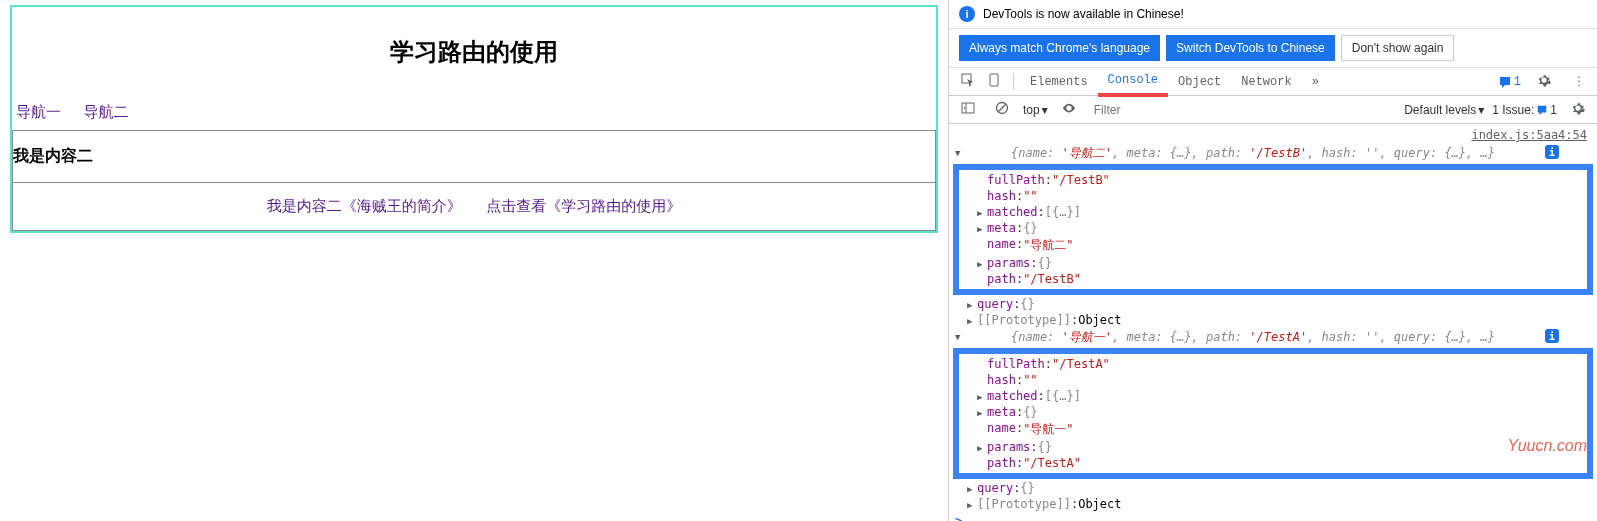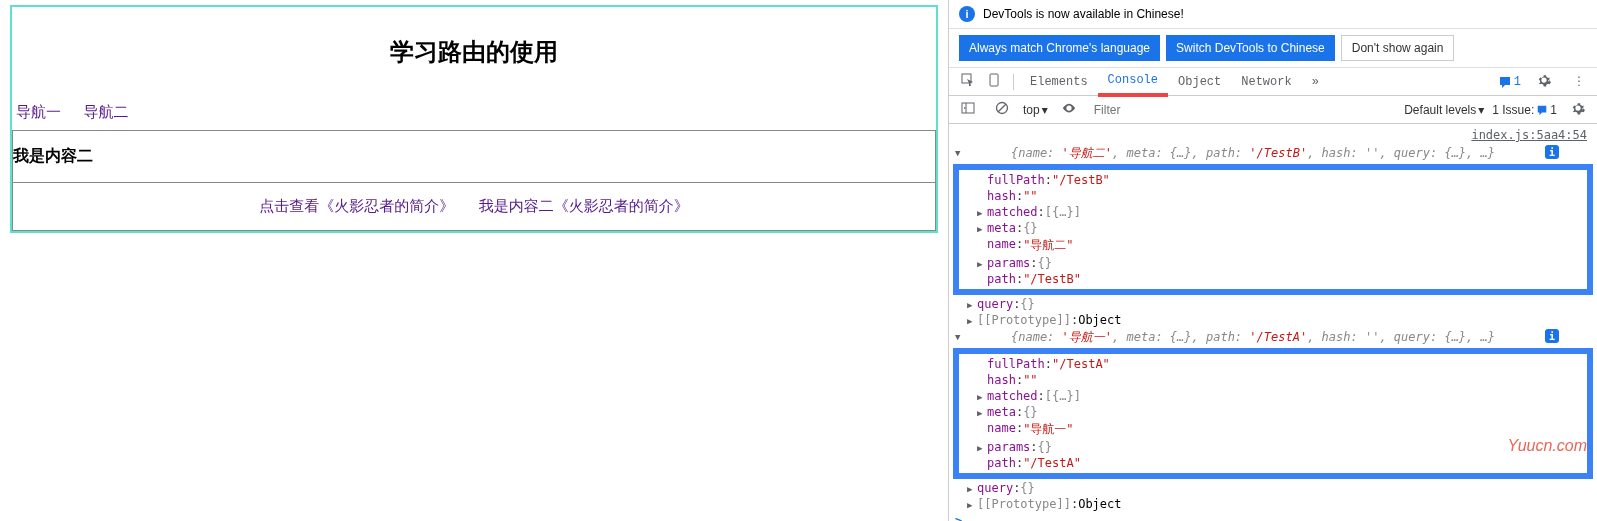--- a/index.html
+++ b/index.html
@@ -57,22 +57,22 @@
     <div class="title-section">
       <h1>学习路由的使用</h1>
     </div>
     <div class="nav-section">
       <a href="#" class="nav-link">导航一</a>
       <a href="#" class="nav-link">导航二</a>
     </div>
     <div class="content-box">
       <div class="content-title">我是内容二</div>
       <div class="content-links">
-        <a href="#" class="content-link">点击查看《火影忍者的简介》</a>
-        <a href="#" class="content-link">我是内容二《火影忍者的简介》</a>
+        <a href="#" class="content-link">我是内容二《海贼王的简介》</a>
+        <a href="#" class="content-link">点击查看《学习路由的使用》</a>
       </div>
     </div>
   </div>
 </div>
 
 <div class="right-panel">
 
   <div class="notification-bar">
     <span class="info-icon-circle">i</span>
     <span>DevTools is now available in Chinese!</span>

